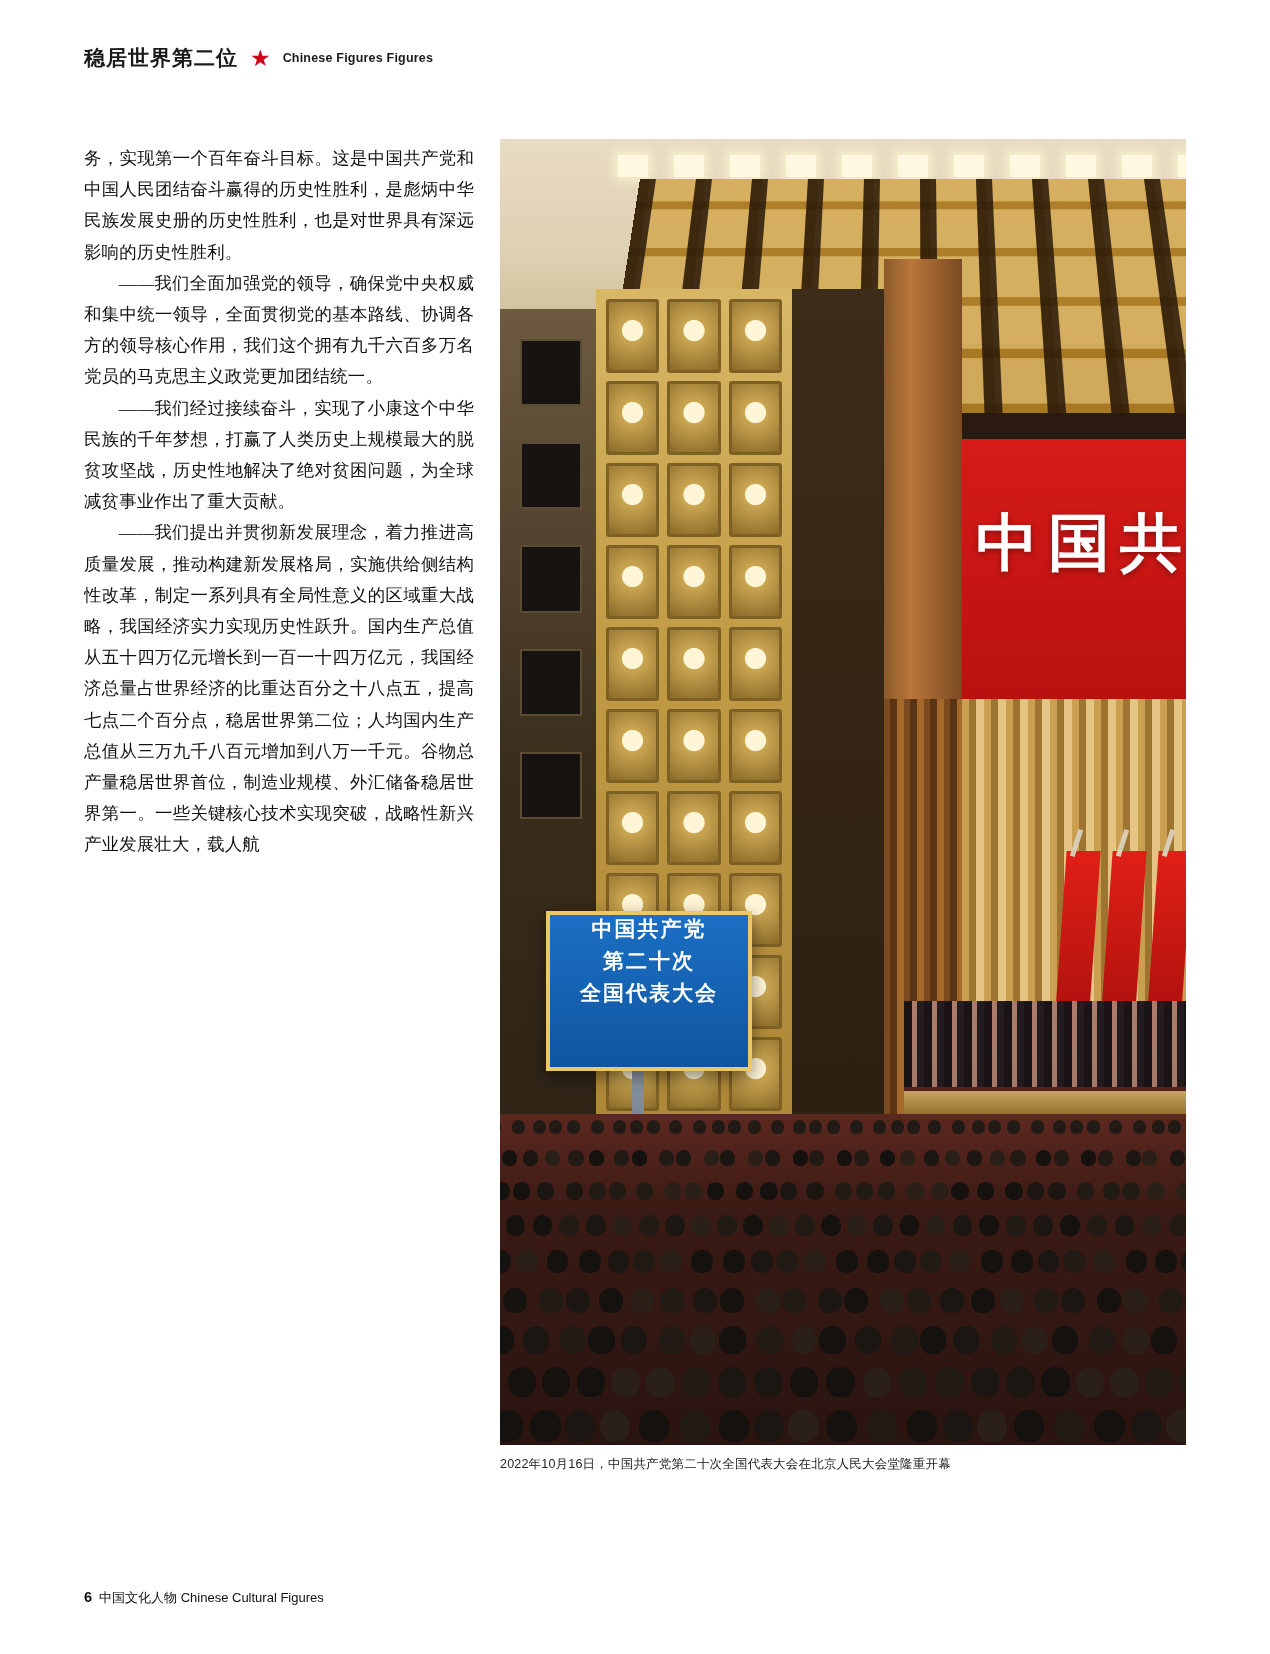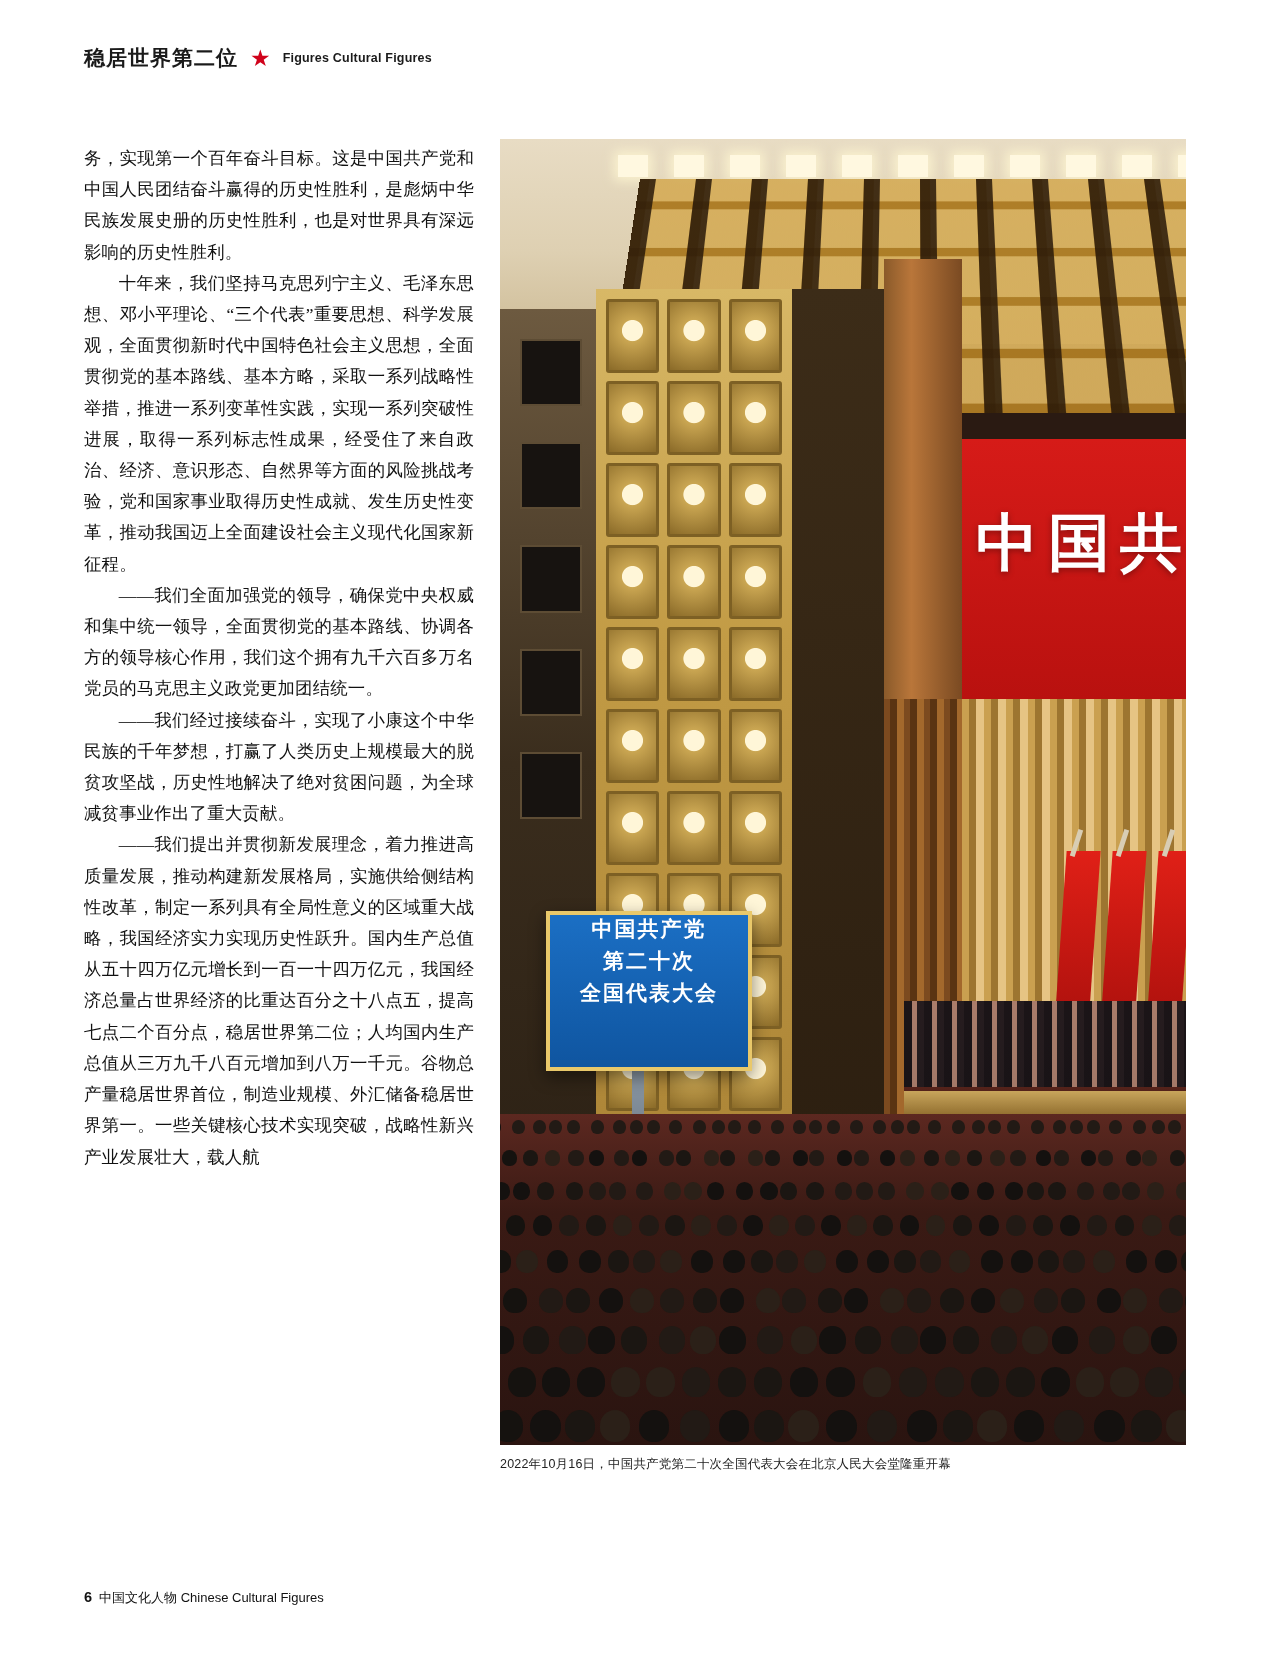--- a/index.html
+++ b/index.html
@@ -275,26 +275,25 @@
     font-size: 13px;
     color: #111;
   }
 </style>
 </head>
 <body>
 
 <div class="masthead">
   <span class="masthead-cn">稳居世界第二位</span>
   <span class="masthead-star">★</span>
-  <span class="masthead-en">Figures Cultural Figures</span>
+  <span class="masthead-en">Chinese Figures Figures</span>
 </div>
 
 <div class="article-column">
   <p>务，实现第一个百年奋斗目标。这是中国共产党和中国人民团结奋斗赢得的历史性胜利，是彪炳中华民族发展史册的历史性胜利，也是对世界具有深远影响的历史性胜利。</p>
-  <p class="indent">十年来，我们坚持马克思列宁主义、毛泽东思想、邓小平理论、“三个代表”重要思想、科学发展观，全面贯彻新时代中国特色社会主义思想，全面贯彻党的基本路线、基本方略，采取一系列战略性举措，推进一系列变革性实践，实现一系列突破性进展，取得一系列标志性成果，经受住了来自政治、经济、意识形态、自然界等方面的风险挑战考验，党和国家事业取得历史性成就、发生历史性变革，推动我国迈上全面建设社会主义现代化国家新征程。</p>
   <p class="indent">——我们全面加强党的领导，确保党中央权威和集中统一领导，全面贯彻党的基本路线、协调各方的领导核心作用，我们这个拥有九千六百多万名党员的马克思主义政党更加团结统一。</p>
   <p class="indent">——我们经过接续奋斗，实现了小康这个中华民族的千年梦想，打赢了人类历史上规模最大的脱贫攻坚战，历史性地解决了绝对贫困问题，为全球减贫事业作出了重大贡献。</p>
   <p class="indent">——我们提出并贯彻新发展理念，着力推进高质量发展，推动构建新发展格局，实施供给侧结构性改革，制定一系列具有全局性意义的区域重大战略，我国经济实力实现历史性跃升。国内生产总值从五十四万亿元增长到一百一十四万亿元，我国经济总量占世界经济的比重达百分之十八点五，提高七点二个百分点，稳居世界第二位；人均国内生产总值从三万九千八百元增加到八万一千元。谷物总产量稳居世界首位，制造业规模、外汇储备稳居世界第一。一些关键核心技术实现突破，战略性新兴产业发展壮大，载人航</p>
 </div>
 
 <div class="photo-frame">
   <div class="photo">
 
     <div class="ceiling">
       <div class="ceiling-lights">

